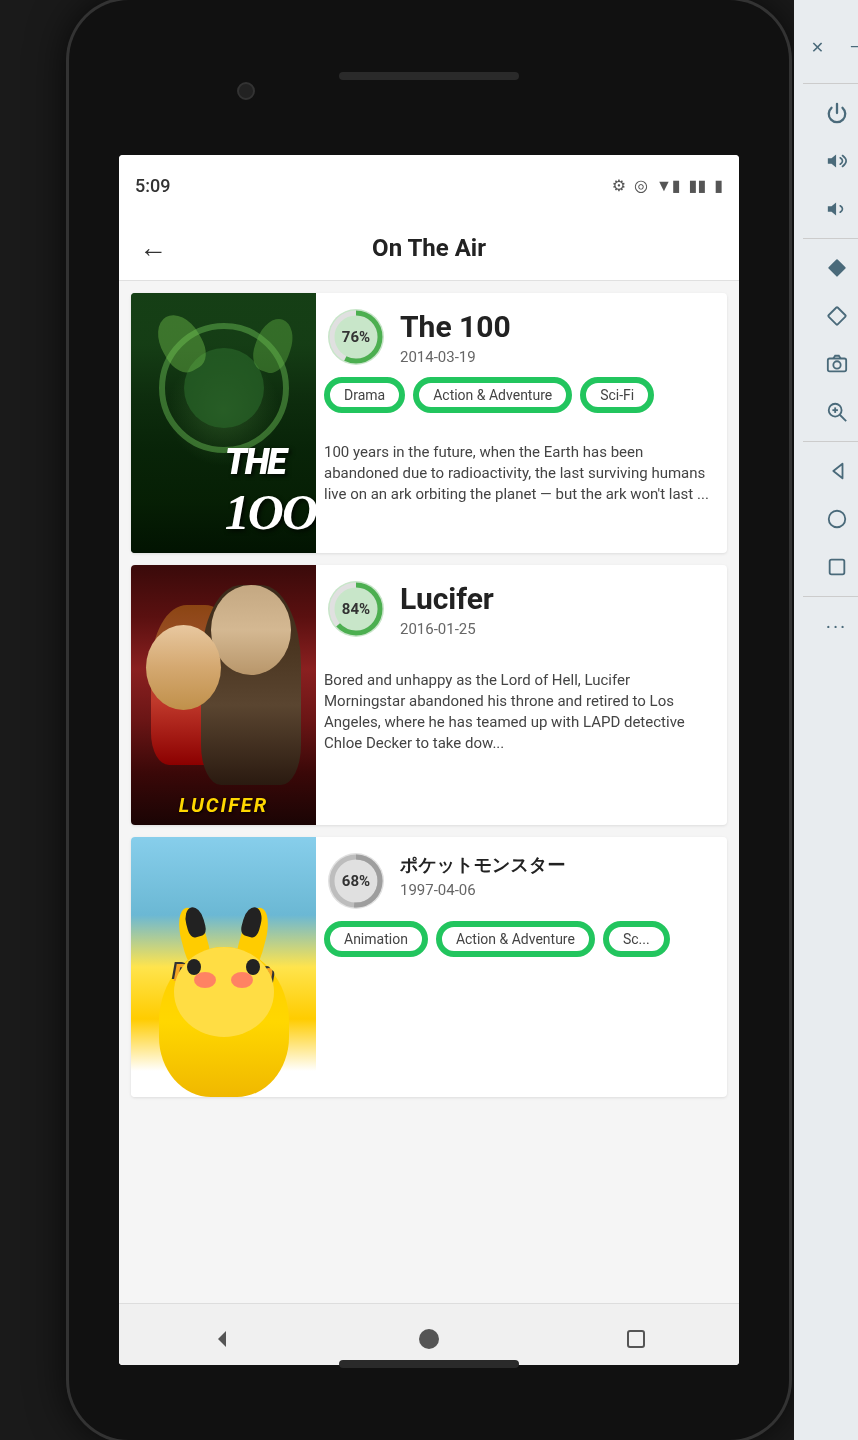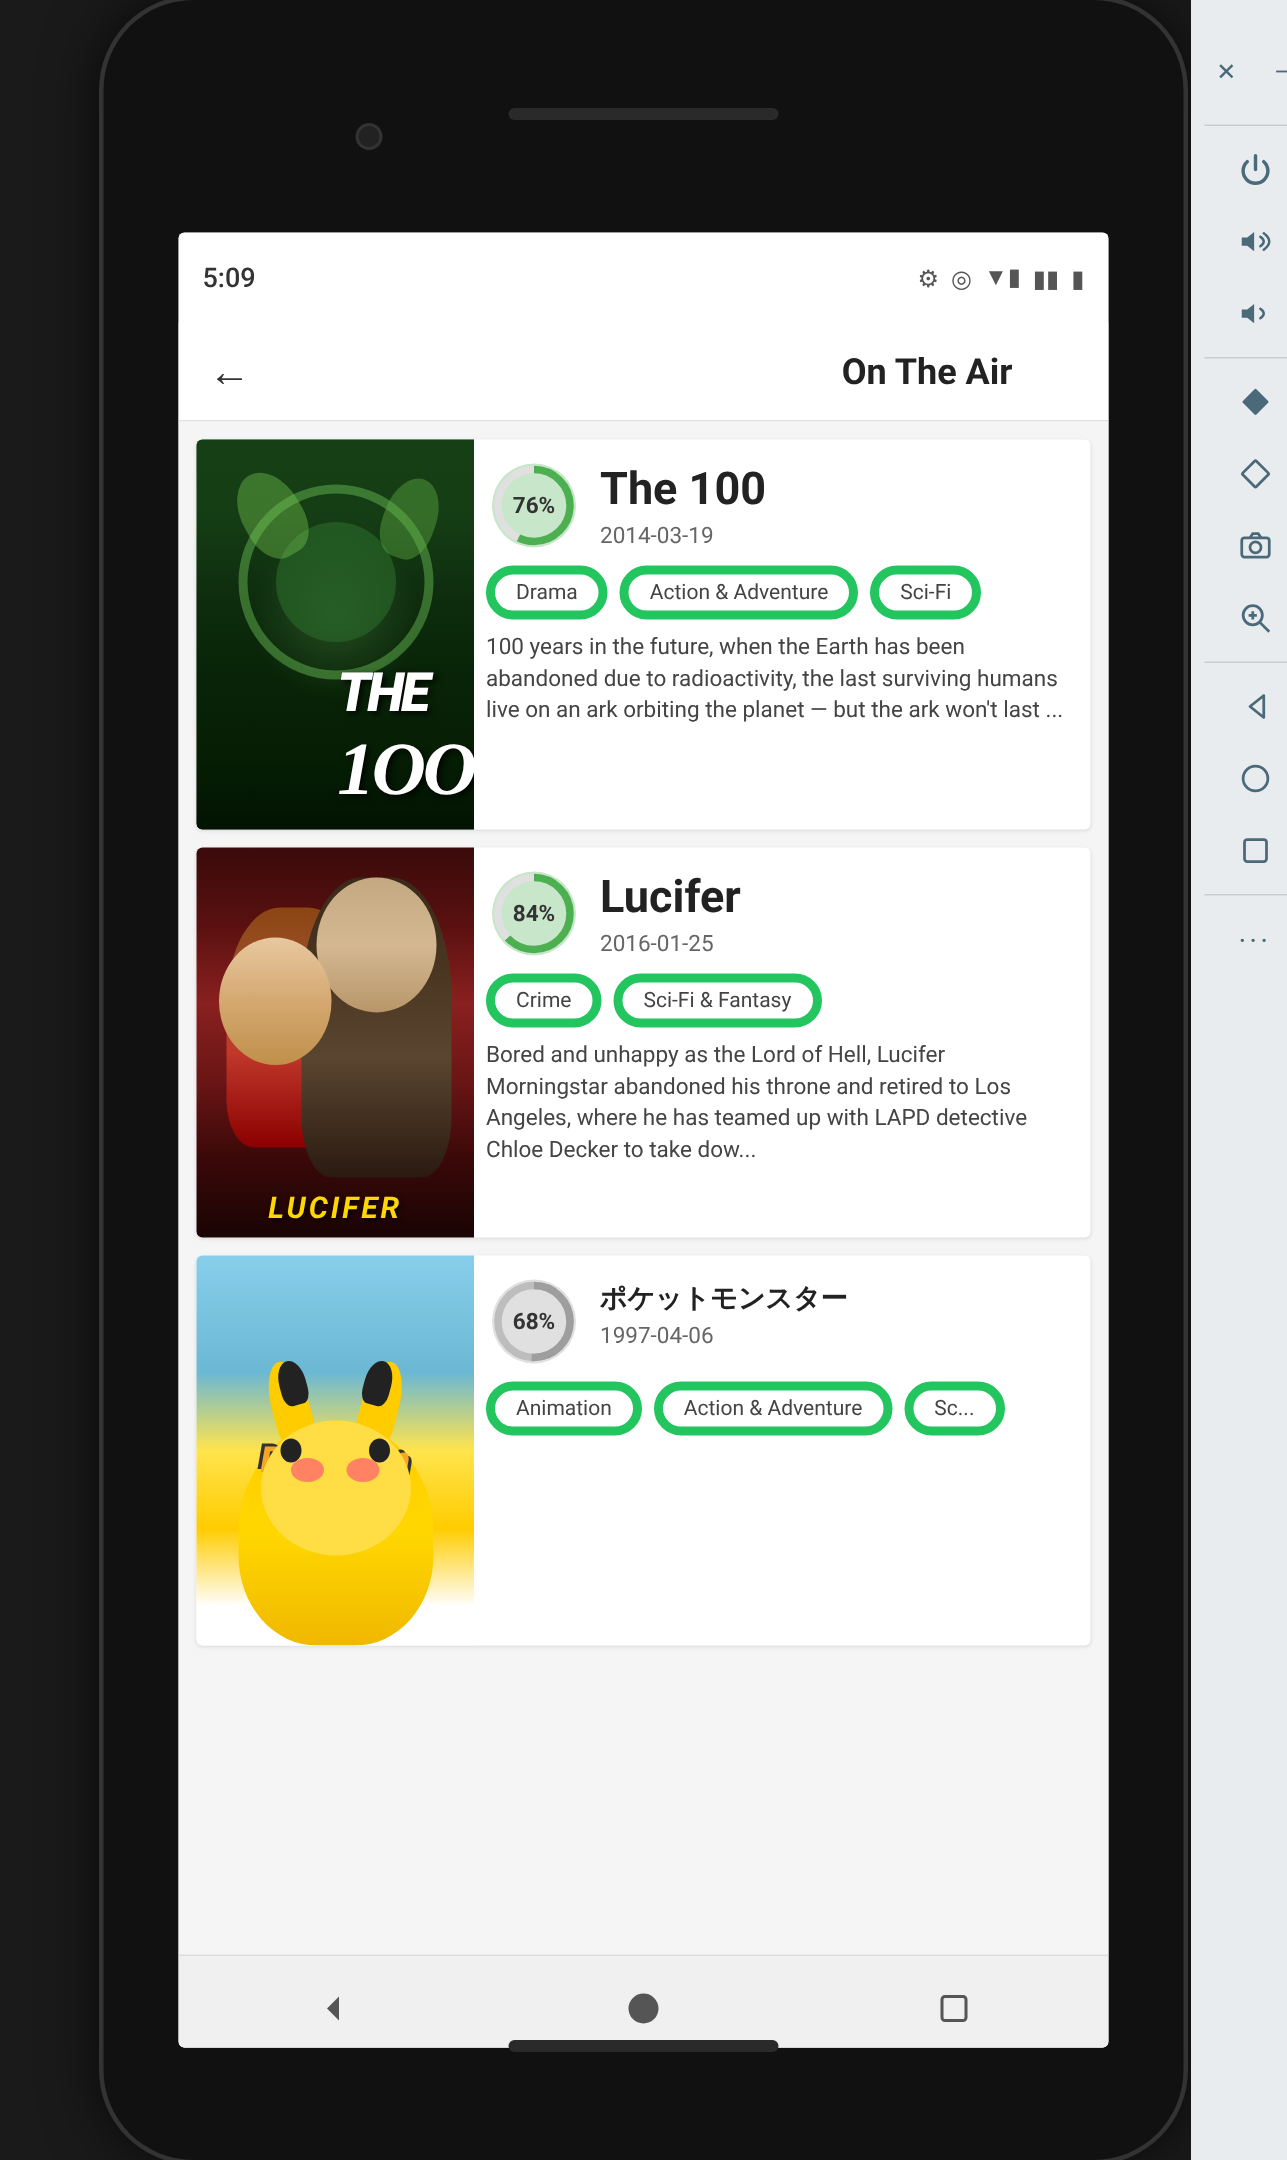--- a/index.html
+++ b/index.html
@@ -120,21 +120,21 @@
       font-size: 28px;
       color: #333;
       cursor: pointer;
       margin-right: 16px;
     }
     .page-title {
       font-size: 24px;
       font-weight: bold;
       color: #222;
       flex: 1;
-      text-align: right;
+      text-align: center;
       margin-right: 44px;
     }
 
     
     .scroll-content {
       flex: 1;
       overflow-y: auto;
       background: #f5f5f5;
       padding: 12px;
       display: flex;
@@ -230,20 +230,21 @@
       font-size: 14px;
       color: #444;
       background: #fff;
     }
 
     
     .show-description {
       font-size: 15px;
       color: #444;
       line-height: 1.4;
+      margin-top: 21px;
     }
 
     
     .bottom-nav {
       height: 70px;
       background: #f0f0f0;
       display: flex;
       align-items: center;
       justify-content: space-around;
       border-top: 1px solid #ddd;
@@ -444,24 +445,20 @@
                   <circle cx="32" cy="32" r="24" fill="none" stroke="#e0e0e0" stroke-width="5"></circle>
                   <circle cx="32" cy="32" r="24" fill="none" stroke="#4caf50" stroke-width="5" stroke-dasharray="113.1" stroke-dashoffset="18.1"></circle>
                 </svg>
                 <div class="rating-text">84%</div>
               </div>
               <div class="title-info">
                 <div class="show-title">Lucifer</div>
                 <div class="show-date">2016-01-25</div>
               </div>
             </div>
-            <div class="genre-tags">
-              <span class="genre-tag">Crime</span>
-              <span class="genre-tag">Sci-Fi &amp; Fantasy</span>
-            </div>
             <div class="show-description">Bored and unhappy as the Lord of Hell, Lucifer Morningstar abandoned his throne and retired to Los Angeles, where he has teamed up with LAPD detective Chloe Decker to take dow...</div>
           </div>
         </div>
 
         <div class="show-card">
           <div class="poster poster-pokemon">
 
             <div style="position:absolute;bottom:0;left:50%;transform:translateX(-50%);width:130px;height:150px;background:linear-gradient(180deg,#ffcc00 0%,#ffd700 50%,#f0b800 100%);border-radius:50% 50% 40% 40%;z-index:2;"></div>
 
             <div style="position:absolute;top:70px;left:50px;width:25px;height:60px;background:#ffcc00;border-radius:50% 50% 30% 30%;transform:rotate(-15deg);z-index:2;"></div>

